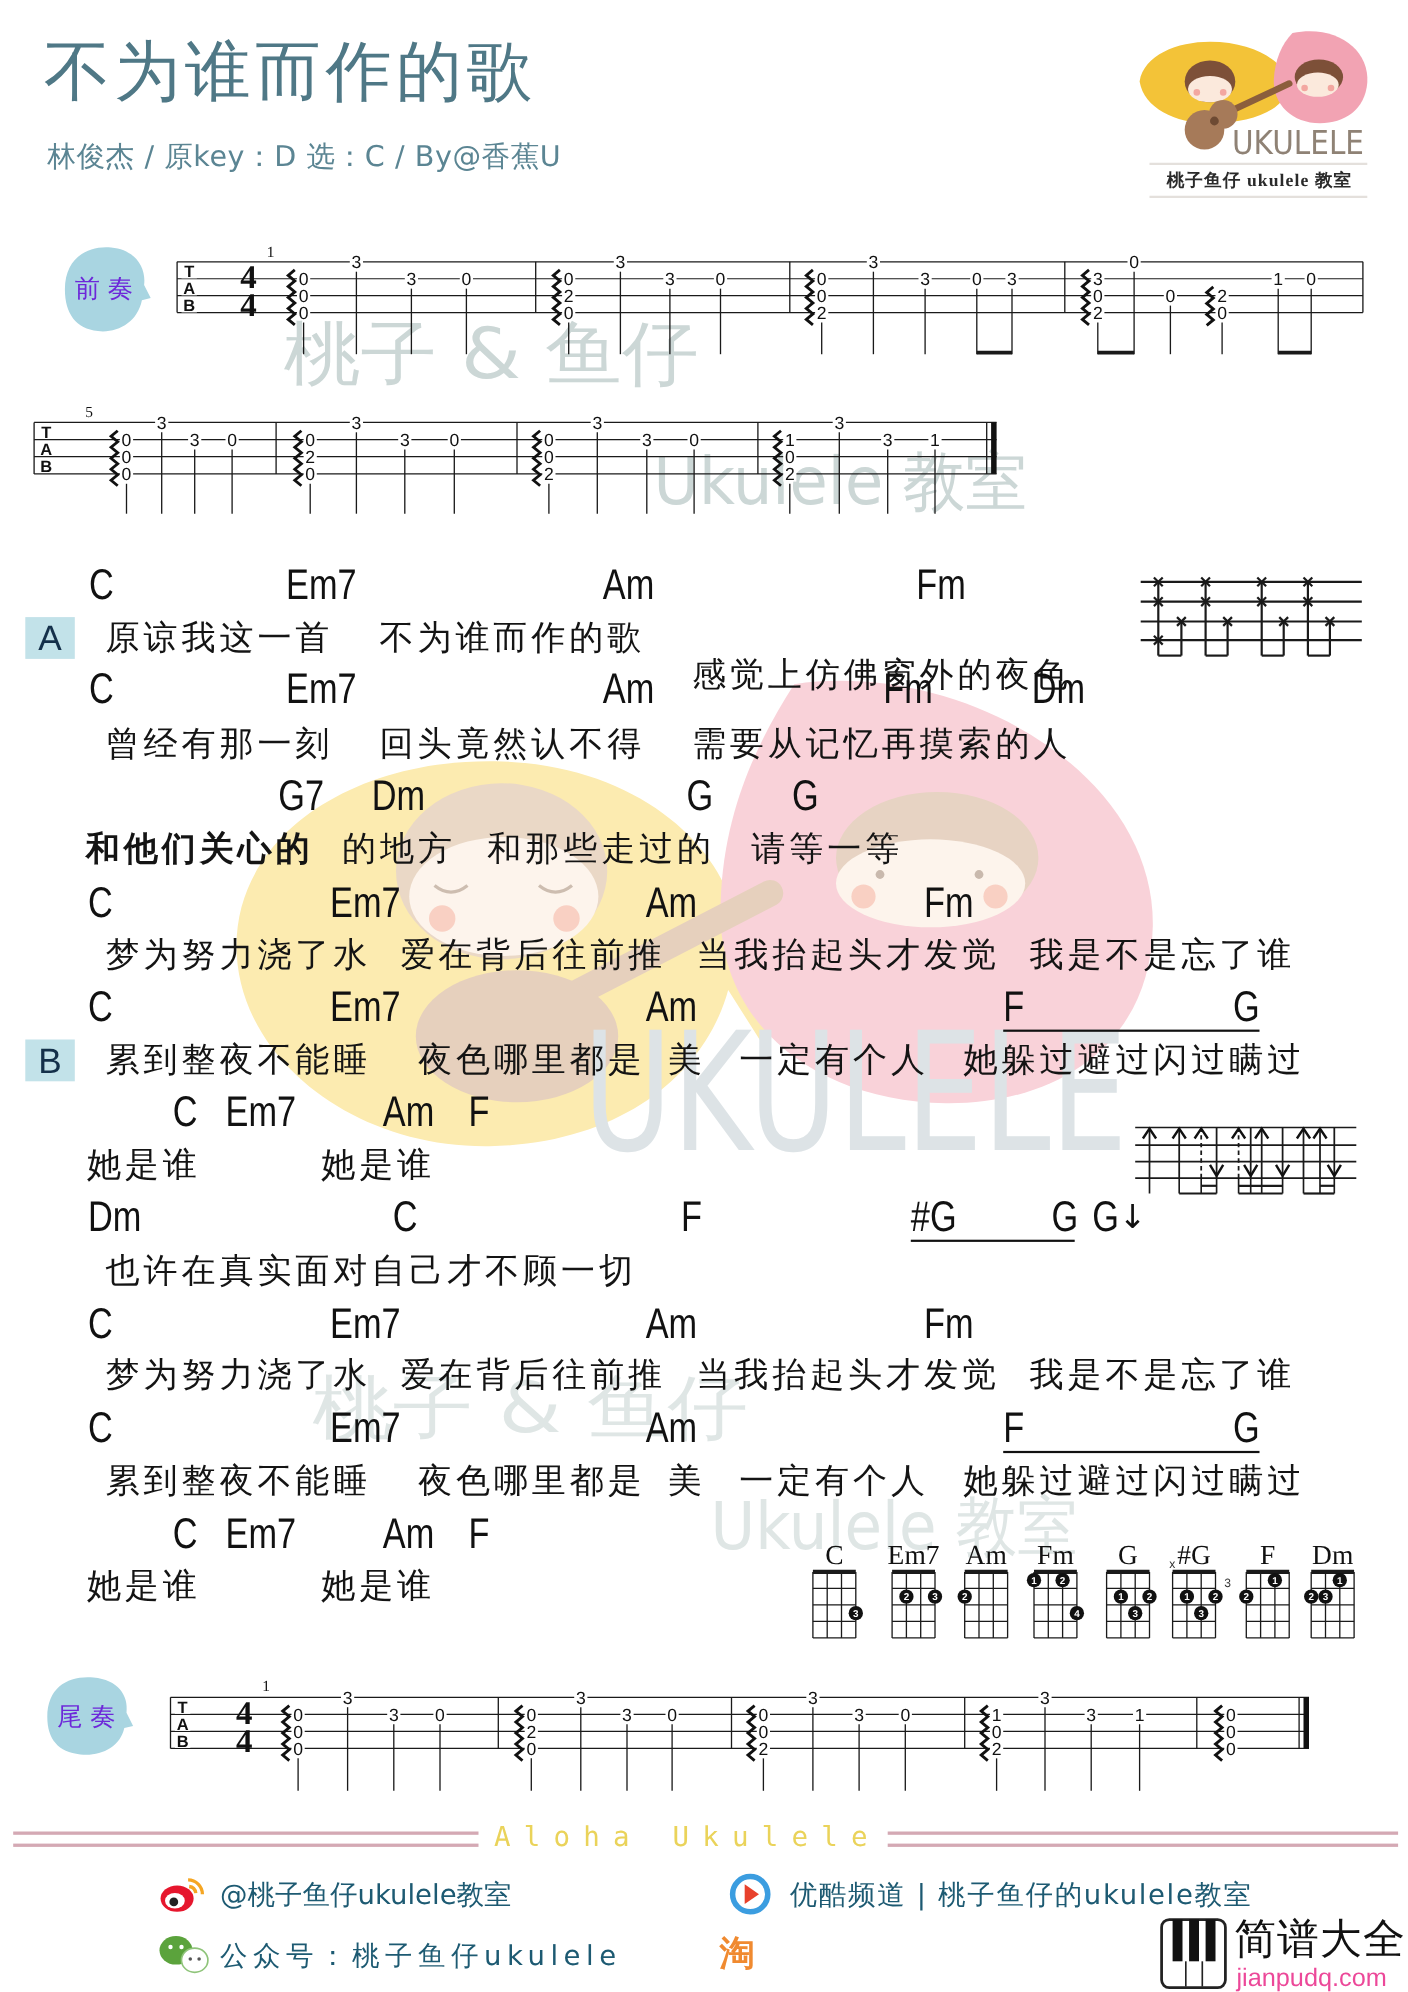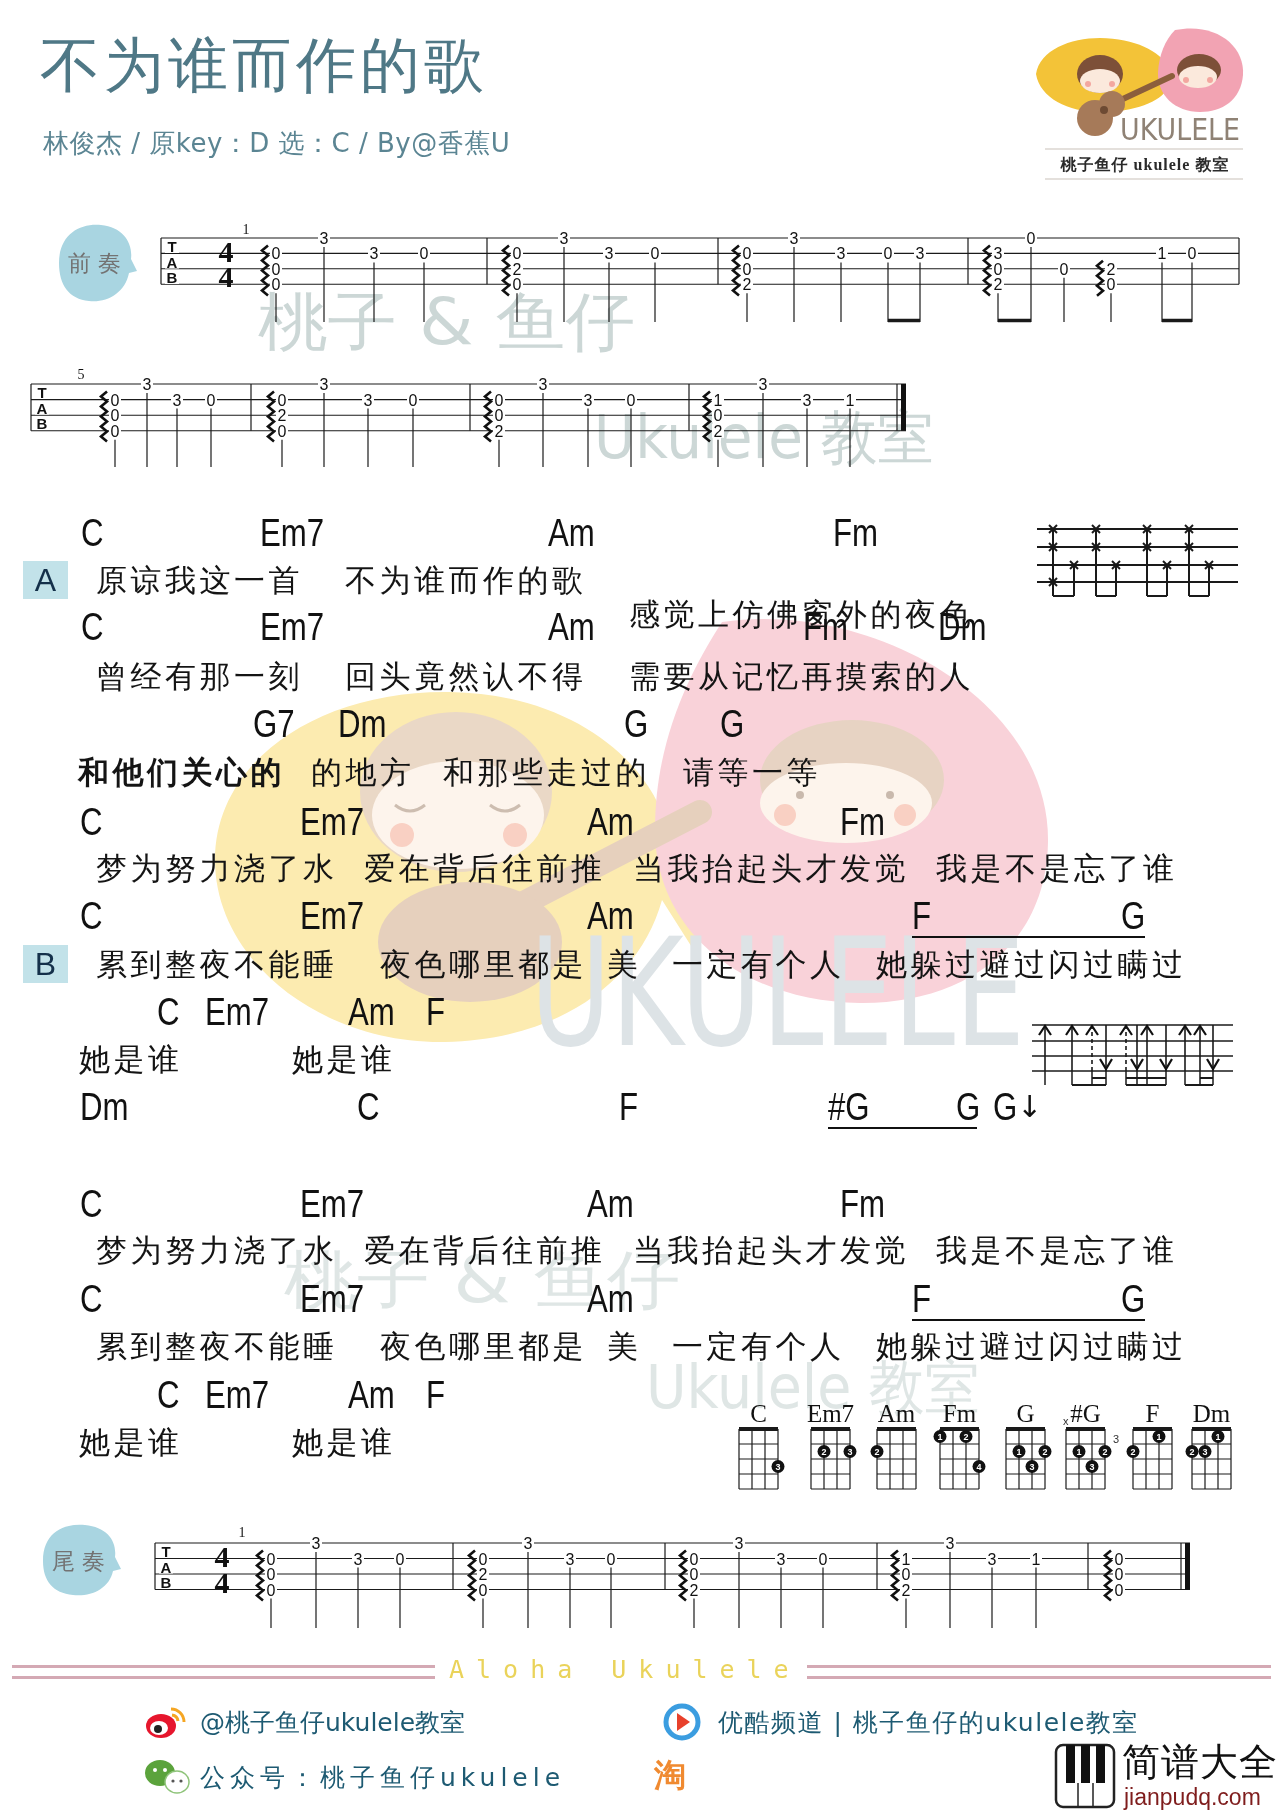--- a/index.html
+++ b/index.html
@@ -12,35 +12,35 @@
 #tab-svg{z-index:3}
 #text-layer{z-index:4}
 .abs{position:absolute;white-space:nowrap}
 .title{left:40px;top:30px;font-size:60px;line-height:70px;color:#4f7886;letter-spacing:4px}
 .subtitle{left:43px;top:127px;font-size:26px;line-height:32px;color:#5b8593;letter-spacing:0.5px}
 .chord{position:absolute;font-family:"Liberation Sans",sans-serif;font-size:39px;line-height:40px;color:#111;transform:scaleX(0.8);transform-origin:0 50%;white-space:nowrap}
 .strum-mark{position:absolute;font-family:"DejaVu Sans",sans-serif;font-size:30px;line-height:40px;color:#111}
 .lyric{position:absolute;font-family:"DejaVu Sans",sans-serif;font-size:31px;line-height:36px;letter-spacing:3.5px;color:#141414;white-space:nowrap}
 .badge{position:absolute;left:23px;width:45px;height:38px;background:#c2e2e9;color:#14304a;font-family:"Liberation Sans",sans-serif;font-size:32px;line-height:38px;text-align:center}
 .underline{position:absolute;height:2px;background:#111}
-.section-label{position:absolute;font-size:23px;line-height:28px;color:#737373;letter-spacing:7px;text-align:center;width:80px}
+.section-label{position:absolute;font-size:23px;line-height:28px;color:#6d28d9;letter-spacing:7px;text-align:center;width:80px}
 .fret{font-family:"Liberation Sans",sans-serif;font-size:16px;fill:#111}
 .clef{font-family:"Liberation Sans",sans-serif;font-size:15px;font-weight:bold;fill:#111}
 .timesig{font-family:"Liberation Serif",serif;font-size:30px;font-weight:bold;fill:#111}
 .measno{font-family:"Liberation Serif",serif;font-size:14px;fill:#111}
 .cd-name{font-family:"Liberation Serif",serif;font-size:25px;fill:#111}
 .cd-dot{font-family:"Liberation Sans",sans-serif;font-size:9px;font-weight:bold;fill:#fff}
 .cd-small{font-family:"Liberation Sans",sans-serif;font-size:11px;fill:#333}
 .wm{font-family:"DejaVu Sans",sans-serif}
 .foot-line{position:absolute;height:3px;background:#d4a9b4}
 .aloha{left:449px;top:1655px;font-family:"DejaVu Sans Mono",monospace;font-size:25px;line-height:30px;letter-spacing:12px;color:#ead35a}
 .foot-text{font-size:25px;line-height:30px;color:#1d5a72}
 .taobao{left:654px;top:1756px;font-size:32px;line-height:38px;font-weight:bold;color:#f08a30}
 .jp-cn{left:1122px;top:1740px;font-size:38px;line-height:44px;color:#111;letter-spacing:1px}
-.jp-url{left:1124px;top:1784px;font-family:"Liberation Sans",sans-serif;font-size:23px;line-height:26px;color:#7f1d1d}
+.jp-url{left:1124px;top:1784px;font-family:"Liberation Sans",sans-serif;font-size:23px;line-height:26px;color:#ec4899}
 .logo-label{left:1046px;top:155px;width:198px;text-align:center;font-family:"Liberation Serif",serif;font-size:16px;line-height:20px;font-weight:bold;color:#2a2a2a;letter-spacing:1px}
 </style>
 </head>
 <body>
 
 <div id="page">
 
   <svg id="decor" class="layer" width="1280" height="1811" viewBox="0 0 1280 1811">
 
     <g>
@@ -171,20 +171,21 @@
       <div class="lyric" style="left: 79px; top: 1041px;">她是谁</div>
       <div class="lyric" style="left: 292px; top: 1041px;">她是谁</div>
       <div class="chord" style="left: 80px; top: 1087px;">Dm</div>
       <div class="chord" style="left: 357px; top: 1087px;">C</div>
       <div class="chord" style="left: 619px; top: 1087px;">F</div>
       <div class="chord" style="left: 828px; top: 1087px;">#G</div>
       <div class="chord" style="left: 956px; top: 1087px;">G</div>
       <div class="chord" style="left: 993px; top: 1087px;">G</div>
       <div class="strum-mark" style="left: 1017px; top: 1087px;">↓</div>
       <div class="underline" style="left: 828px; width: 149px; top: 1127px;"></div>
+      <div class="lyric" style="left: 96px; top: 1137px;">也许在真实面对自己才不顾一切</div>
       <div class="chord" style="left: 80px; top: 1184px;">C</div>
       <div class="chord" style="left: 300px; top: 1184px;">Em7</div>
       <div class="chord" style="left: 587px; top: 1184px;">Am</div>
       <div class="chord" style="left: 840px; top: 1184px;">Fm</div>
       <div class="lyric" style="left: 96px; top: 1232px;">梦为努力浇了水</div>
       <div class="lyric" style="left: 364px; top: 1232px;">爱在背后往前推</div>
       <div class="lyric" style="left: 633px; top: 1232px;">当我抬起头才发觉</div>
       <div class="lyric" style="left: 936px; top: 1232px;">我是不是忘了谁</div>
       <div class="chord" style="left: 80px; top: 1279px;">C</div>
       <div class="chord" style="left: 300px; top: 1279px;">Em7</div>

